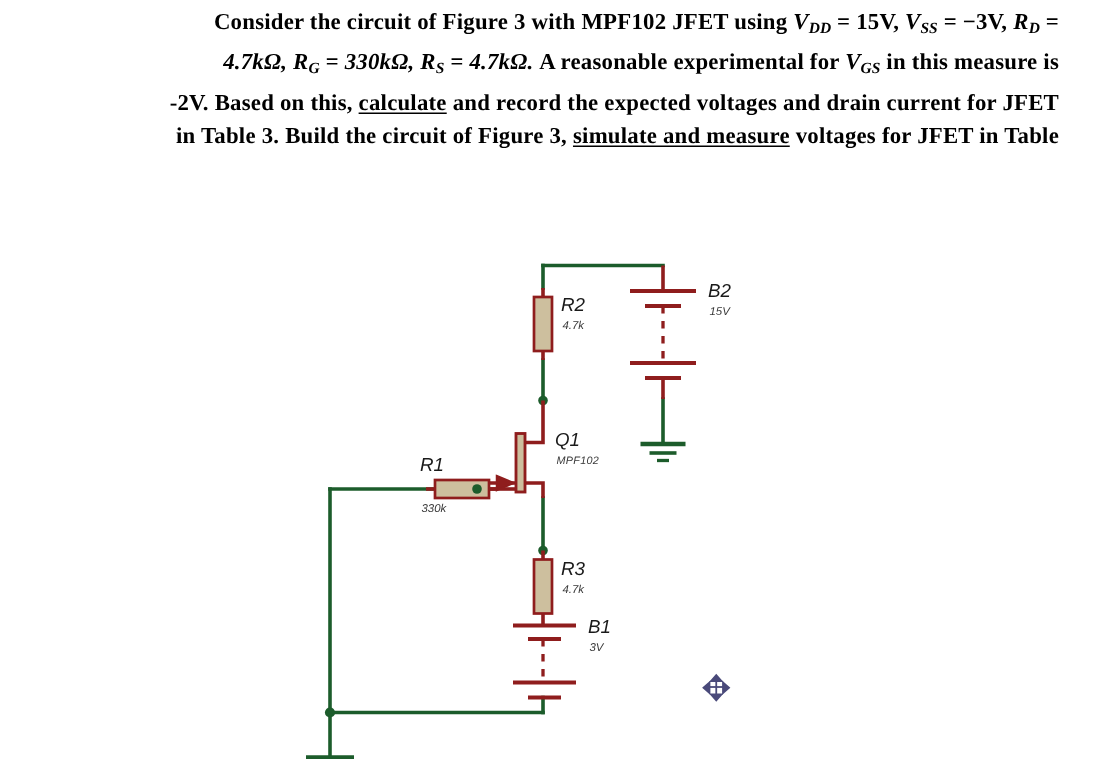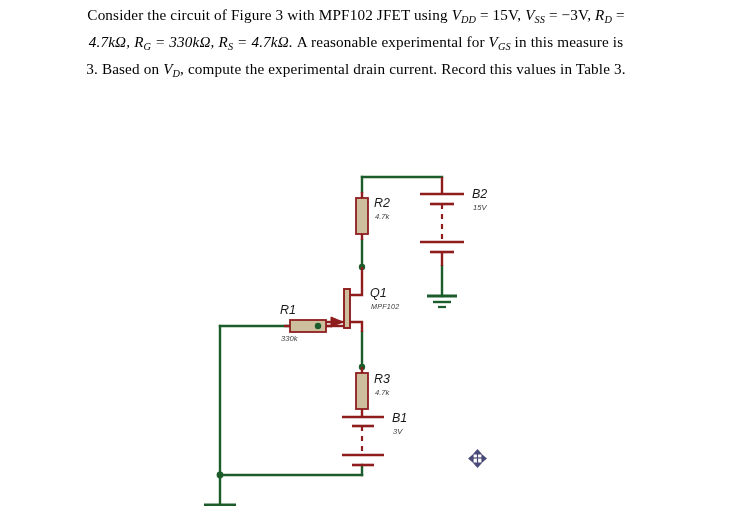--- a/index.html
+++ b/index.html
@@ -19,22 +19,23 @@
 
   
   #problem-text {
     position: absolute;
     left: 6px;
     top: 4px;
     width: 700px;
     font-size: 15.2px;
     line-height: 22.2px;
     color: #000;
-    text-align: center;
+    text-align: right;
     letter-spacing: 0.01em;
+    font-weight: bold;
   }
   #problem-text .ln { display: block; white-space: nowrap; }
   .mv { font-style: italic; }
   .mv sub {
     font-size: 0.68em;
     font-style: italic;
     vertical-align: -0.28em;
     letter-spacing: 0;
   }
   .und { text-decoration: underline; text-underline-offset: 2px; }
@@ -70,23 +71,24 @@
 </style>
 </head>
 <body>
 
 <div id="problem-text">
 
   <span class="ln"><span>Consider the circuit of Figure 3 with MPF102 JFET using </span><span class="mv"><span>V</span><sub>DD</sub></span><span class="op"> = 15V,  </span><span class="mv"><span>V</span><sub>SS</sub></span><span class="op"> = −3V,  </span><span class="mv"><span>R</span><sub>D</sub></span><span class="op"> =</span></span>
 
   <span class="ln"><span class="mv">4.7kΩ, </span><span class="mv"><span>R</span><sub>G</sub></span><span class="mv"> = 330kΩ, </span><span class="mv"><span>R</span><sub>S</sub></span><span class="mv"> = 4.7kΩ.</span><span>  A reasonable experimental for </span><span class="mv"><span>V</span><sub>GS</sub></span><span>  in this measure is</span></span>
 
-
-
-  <span class="ln"><span>3. Based on  </span><span class="mv"><span>V</span><sub>D</sub></span><span>,  compute the experimental drain current.  Record this values in Table 3.</span></span>
+  <span class="ln"><span>-2V. Based on this, </span><span class="und">calculate</span><span> and record the expected voltages and drain current for JFET</span></span>
+
+  <span class="ln"><span>in Table 3.  Build the circuit of Figure 3, </span><span class="und">simulate and measure</span><span> voltages for JFET in Table</span></span>
+
 
 </div>
 
 <div id="circuit-canvas">
 <svg width="732" height="378" viewBox="0 0 732 378" xmlns="http://www.w3.org/2000/svg">
 
   <g stroke="#1c5c2b" stroke-width="2.4" fill="none" stroke-linecap="square">
 
     <path d="M362,32 L442,32"></path>
 

